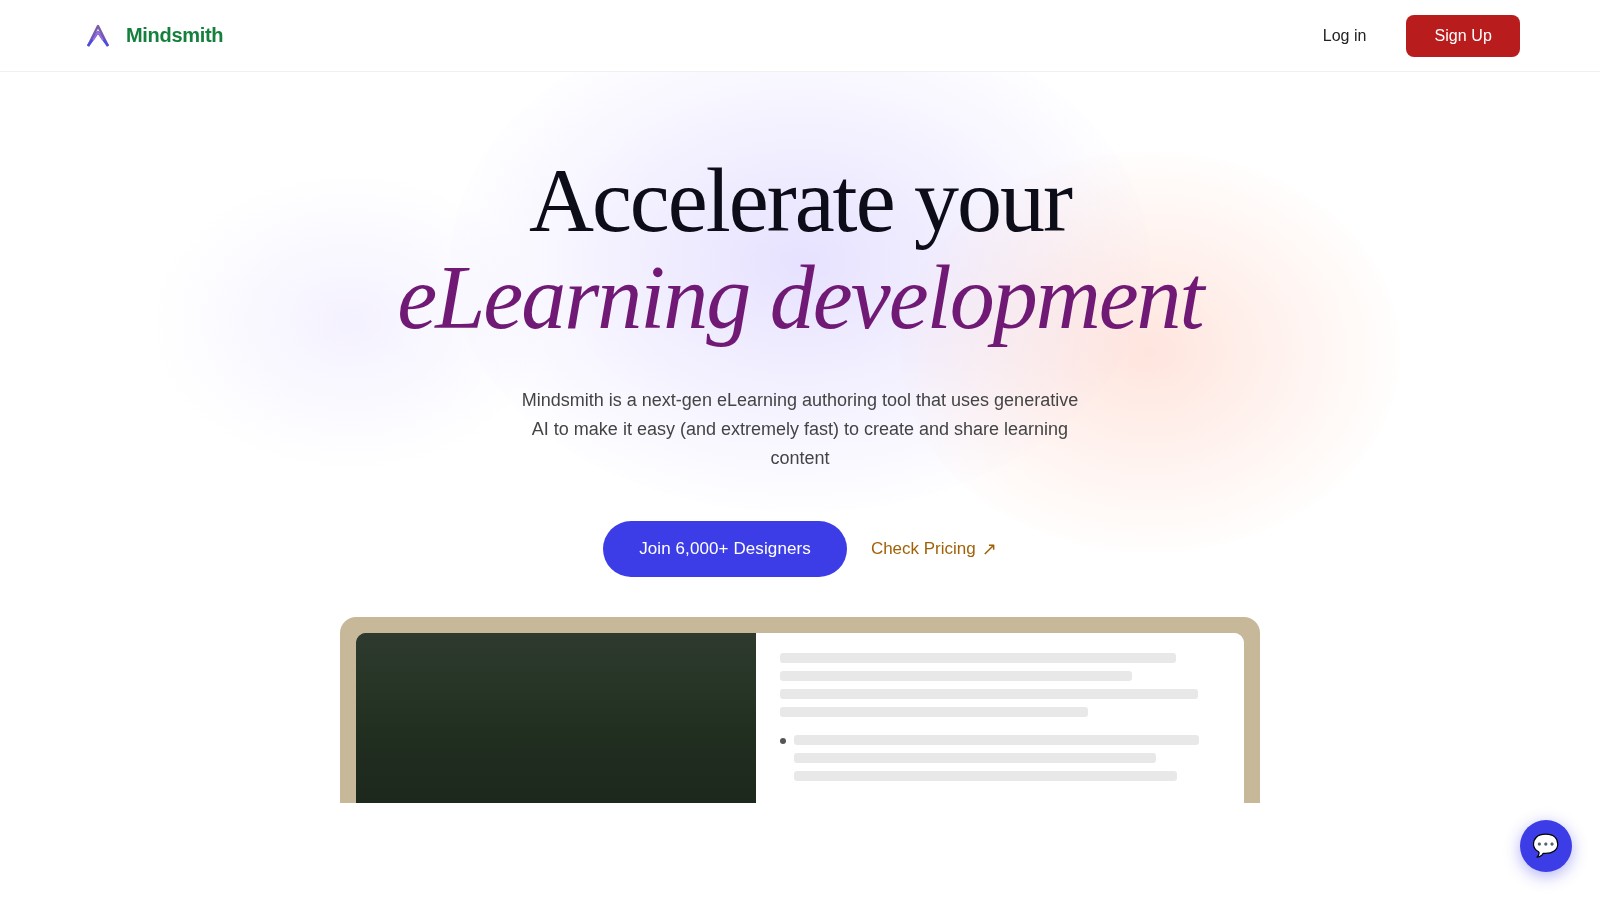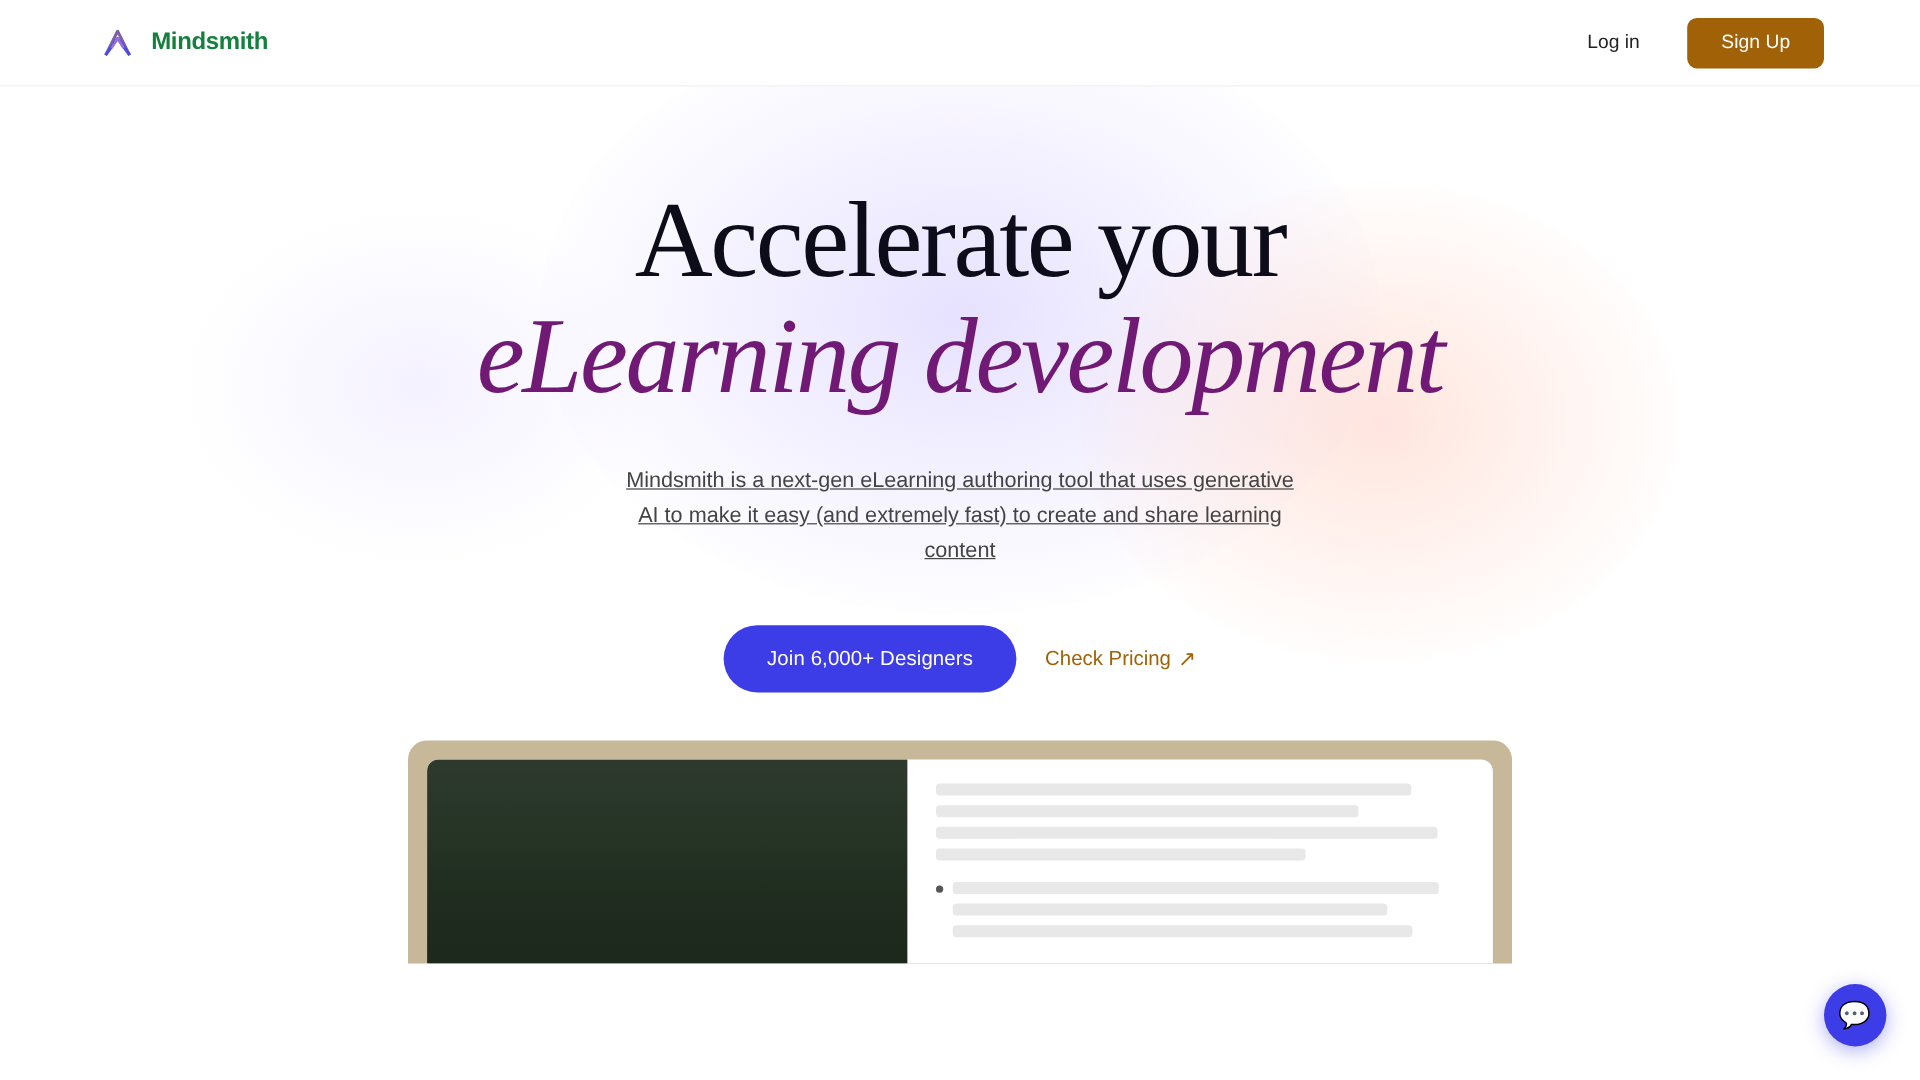--- a/index.html
+++ b/index.html
@@ -54,21 +54,21 @@
       align-items: center;
       gap: 40px;
     }
     .nav-login {
       font-size: 16px;
       color: #222;
       text-decoration: none;
       font-weight: 400;
     }
     .nav-signup {
-      background: #a16207;
+      background: #b91c1c;
       color: #fff;
       border: none;
       border-radius: 8px;
       padding: 12px 28px;
       font-size: 16px;
       font-weight: 500;
       cursor: pointer;
       letter-spacing: 0.1px;
     }
 
@@ -139,21 +139,20 @@
       color: #701a75;
       display: block;
     }
     .hero-subtitle {
       font-size: 18px;
       color: #444;
       max-width: 560px;
       margin: 40px auto 0;
       line-height: 1.6;
       font-weight: 400;
-      text-decoration: underline;
     }
 
     .hero-cta {
       display: flex;
       gap: 24px;
       justify-content: center;
       margin-top: 48px;
     }
     .btn-primary {
       background: #3d3de8;

